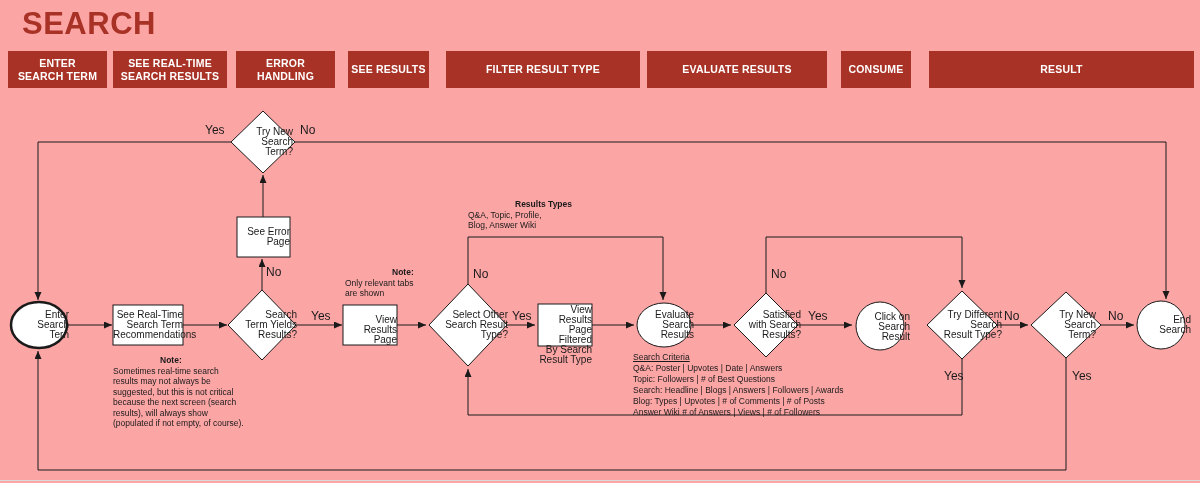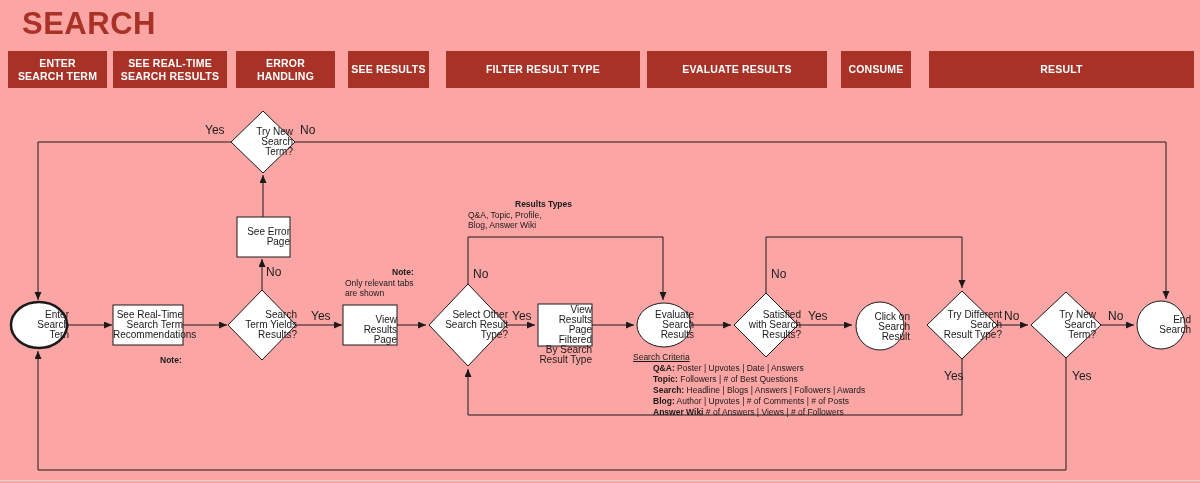--- a/index.html
+++ b/index.html
@@ -17,21 +17,21 @@
   .b7{left:841px;width:70px} .b8{left:929px;width:265px}
   svg.flow { position:absolute; left:0; top:0; }
   .nl { position:absolute; font-size:10px; line-height:10px; text-align:right;
         white-space:pre-line; color:var(--ink); }
   .el { position:absolute; font-size:12px; color:var(--ink); }
   .note { position:absolute; font-size:8.5px; line-height:10.5px; color:var(--ink); }
   .note .nt { font-weight:bold;margin-left:47px; }
   .note .nb { white-space:pre-line; }
   .crit-title { font-weight:normal; text-decoration:underline; font-size:8.5px; }
   .crit-row { font-size:8.5px; line-height:11px; white-space:nowrap; }
-  .crit-row b { font-weight:bold;margin-left:20px; }
+  .crit-row b { font-weight:normal; }
 </style>
 </head>
 <body>
 
 <div class="stage">
 
   <h1 class="title">SEARCH</h1>
 
   <div>
     <div class="band b1">ENTER
@@ -141,33 +141,39 @@
   <div class="el" style="left:512px;top:309px">Yes</div>
   <div class="el" style="left:771px;top:267px">No</div>
   <div class="el" style="left:808px;top:309px">Yes</div>
   <div class="el" style="left:1004px;top:309px">No</div>
   <div class="el" style="left:1108px;top:309px">No</div>
   <div class="el" style="left:944px;top:369px">Yes</div>
   <div class="el" style="left:1072px;top:369px">Yes</div>
 
   <div class="note" style="left:113px;top:355px;width:175px">
     <div class="nt">Note:</div>
+    <div class="nb">Sometimes real-time search
+results may not always be
+suggested, but this is not critical
+because the next screen (search
+results), will always show
+(populated if not empty, of course).</div>
   </div>
   <div class="note" style="left:345px;top:267px;width:90px">
     <div class="nt">Note:</div>
     <div class="nb">Only relevant tabs
 are shown</div>
   </div>
   <div class="note" style="left:468px;top:199px;width:110px">
     <div class="nt">Results Types</div>
     <div class="nb">Q&amp;A, Topic, Profile,
 Blog, Answer Wiki</div>
   </div>
   <div class="note" style="left:633px;top:352px;width:270px">
     <div class="crit-title">Search Criteria</div>
     <div class="crit-row"><b>Q&amp;A:</b><span> Poster | Upvotes | Date | Answers</span></div>
     <div class="crit-row"><b>Topic:</b><span> Followers | # of Best Questions</span></div>
     <div class="crit-row"><b>Search:</b><span> Headline | Blogs | Answers | Followers | Awards</span></div>
-    <div class="crit-row"><b>Blog:</b><span> Author | Upvotes | # of Comments | # of Posts</span></div>
+    <div class="crit-row"><b>Blog:</b><span> Types | Upvotes | # of Comments | # of Posts</span></div>
     <div class="crit-row"><b>Answer Wiki</b><span>  # of Answers | Views |  # of Followers</span></div>
   </div>
 
 </div>
 
 </body></html>

